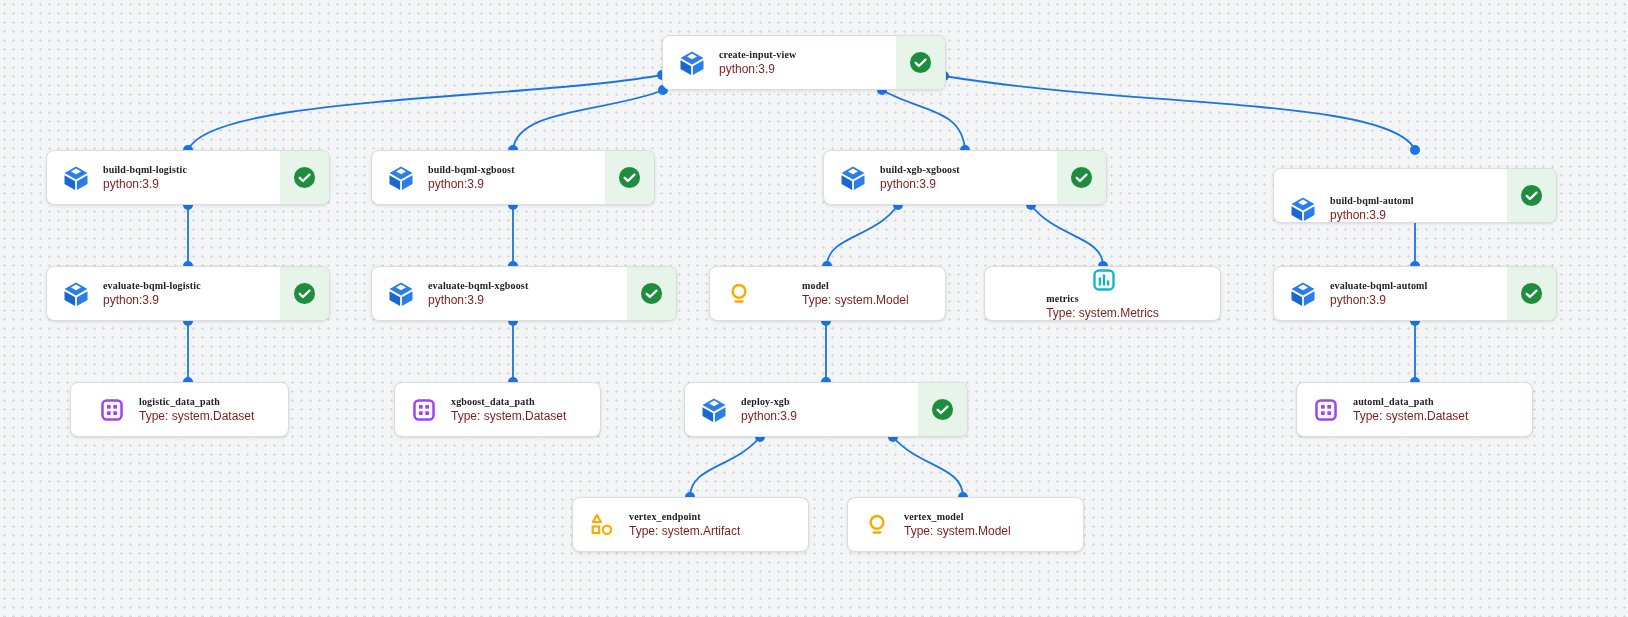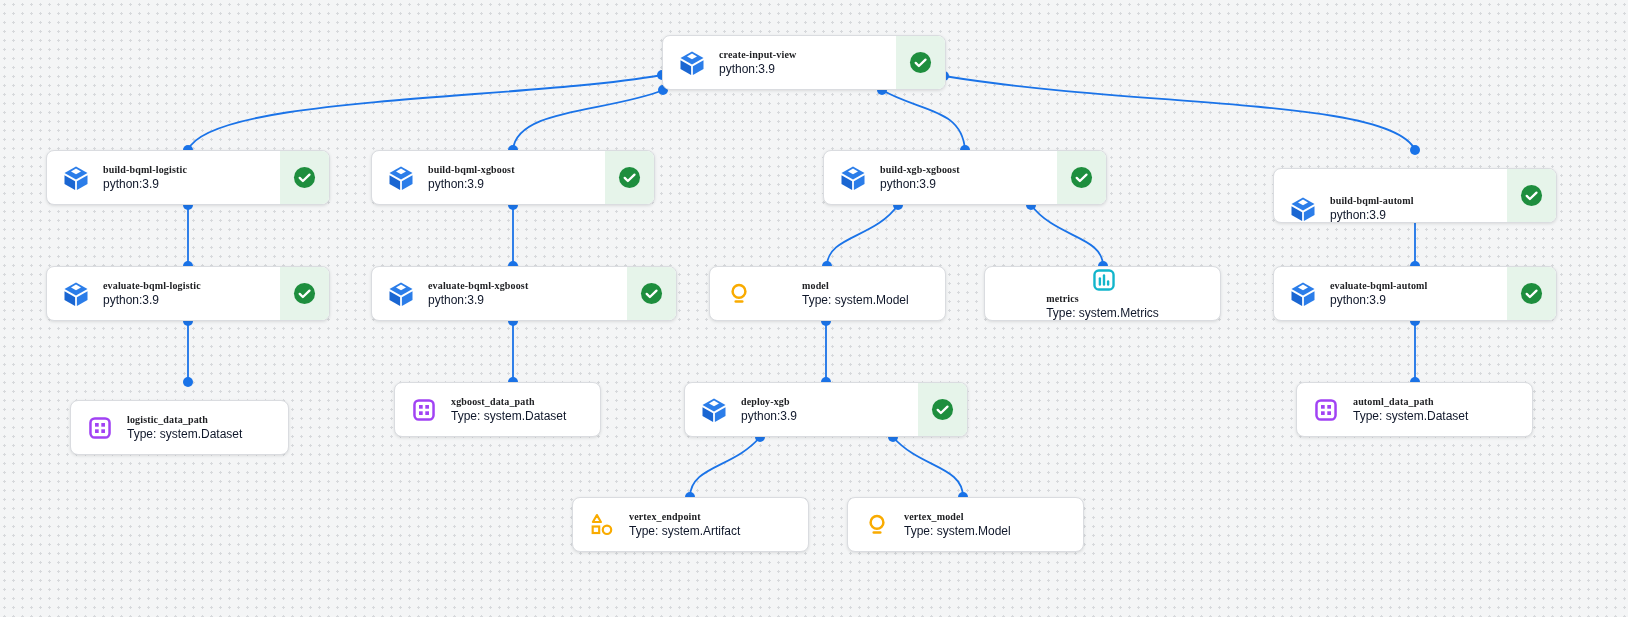--- a/index.html
+++ b/index.html
@@ -20,21 +20,21 @@
     border:1px solid #dadce0;
     border-radius:8px;
     box-shadow:0 1px 3px rgba(60,64,67,.14);
     display:flex;align-items:center;
     box-sizing:border-box;
     cursor:pointer;
   }
   .node-icon{width:26px;height:26px;flex:none;margin:0 14px 0 16px;display:flex;align-items:center;justify-content:center;}
   .node-text{display:flex;flex-direction:column;justify-content:center;min-width:0;}
   .node-title{font-size:10px;font-weight:bold;color:#202124;letter-spacing:.15px;white-space:nowrap;font-family:Liberation Serif, serif;}
-  .node-subtitle{font-size:12px;color:#0f172a;margin-top:2px;white-space:nowrap;}
+  .node-subtitle{font-size:12px;color:#7f1d1d;margin-top:2px;white-space:nowrap;}
   .status-strip{
     position:absolute;right:0;top:0;bottom:0;width:49px;
     border-radius:0 7px 7px 0;
     display:flex;align-items:center;justify-content:center;
   }
 </style>
 </head>
 <body>
 
 <div id="canvas">
@@ -265,21 +265,21 @@
           <div class="node-title">evaluate-bqml-automl</div>
           <div class="node-subtitle">python:3.9</div>
         </div>
         <div class="status-strip" style="background: rgb(230, 244, 234);">
     <svg viewBox="0 0 24 24" width="23" height="23">
       <circle cx="12" cy="12" r="11" fill="#1e8e3e"></circle>
       <path d="M7 12.4 l3.3 3.3 L17.2 9" fill="none" stroke="#ffffff" stroke-width="2.4" stroke-linecap="round" stroke-linejoin="round"></path>
     </svg>
         </div>
       </div>
-      <div class="node" style="left: 70px; top: 400px; width: 219px; height: 55px;">
+      <div class="node" style="left: 70px; top: 382px; width: 219px; height: 55px; padding-left: 12px;">
         <div class="node-icon">
     <svg viewBox="0 0 24 24" width="26" height="26">
       <rect x="3.2" y="3.2" width="17.6" height="17.6" rx="4" fill="none" stroke="#a142f4" stroke-width="2.3"></rect>
       <rect x="7.4" y="7.4" width="3.4" height="3.4" fill="#a142f4"></rect>
       <rect x="13.2" y="7.4" width="3.4" height="3.4" fill="#a142f4"></rect>
       <rect x="7.4" y="13.2" width="3.4" height="3.4" fill="#a142f4"></rect>
       <rect x="13.2" y="13.2" width="3.4" height="3.4" fill="#a142f4"></rect>
     </svg>
         </div>
         <div class="node-text">

